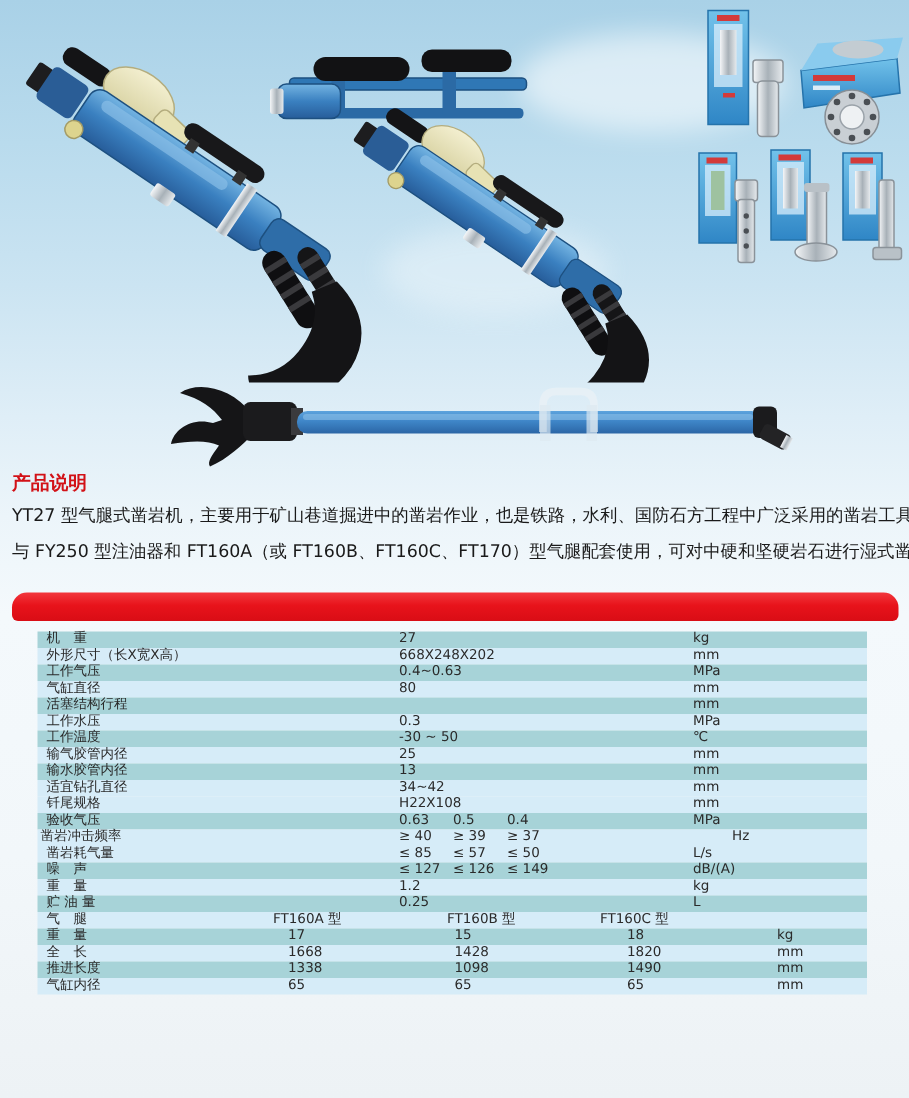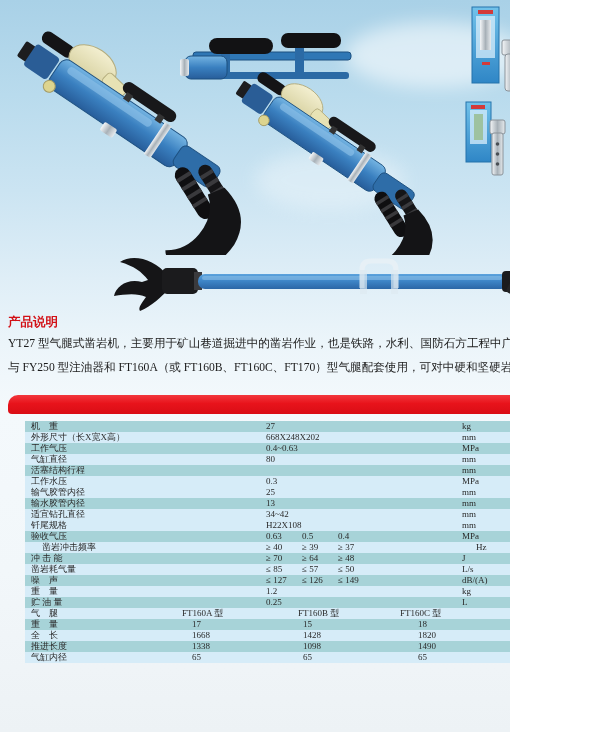--- a/index.html
+++ b/index.html
@@ -1,18 +1,18 @@
 <!DOCTYPE html>
 <html><head>
 <meta charset="utf-8">
 <style>
   html,body{margin:0;padding:0;}
   body{font-family:"DejaVu Sans","Liberation Sans",sans-serif;}
-  .page{position:relative;width:510px;height:732px;overflow:hidden;
-    background:linear-gradient(180deg,#a9d1e7 0%,#b9dbed 13%,#cbe4f2 26%,#dfeef7 38%,#ecf5fa 47%,#f4f9fc 56%,#f2f7fa 78%,#edf2f5 100%);font-family:Liberation Serif, serif;}
+  .page{position:relative;width:606px;height:732px;overflow:hidden;
+    background:linear-gradient(180deg,#a9d1e7 0%,#b9dbed 13%,#cbe4f2 26%,#dfeef7 38%,#ecf5fa 47%,#f4f9fc 56%,#f2f7fa 78%,#edf2f5 100%);}
   .cloud{position:absolute;border-radius:50%;filter:blur(9px);background:rgba(255,255,255,.55);}
   .photo{position:absolute;}
   .desc-heading{position:absolute;left:8px;top:314px;font-size:12.5px;font-weight:bold;color:#d21117;}
   .desc-line{position:absolute;left:8px;font-size:11.6px;letter-spacing:0px;white-space:nowrap;color:#1a1a1a;}
   .divider-bar{position:absolute;left:8px;top:395px;width:591px;height:19px;
     border-radius:10px 10px 4px 4px;background:linear-gradient(180deg,#f2373d 0%,#e8131b 45%,#d90d15 100%);}
   .spec-table{position:absolute;left:25px;top:421px;width:553px;height:286px;}
   .trow{position:relative;width:553px;height:11px;}
   .tcell{position:absolute;top:0;height:11px;line-height:11px;font-size:9px;color:#2a2a2a;white-space:nowrap;}
 </style>
@@ -224,20 +224,25 @@
       <div class="trow" style="background: rgb(167, 211, 216);">
         <span class="tcell" style="left: 6px;">活塞结构行程</span>
         <span class="tcell" style="left: 241px; margin-top: 27px;">60</span>
         <span class="tcell" style="left: 437px;">mm</span>
       </div>
       <div class="trow" style="background: rgb(214, 236, 248);">
         <span class="tcell" style="left: 6px;">工作水压</span>
         <span class="tcell" style="left: 241px;">0.3</span>
         <span class="tcell" style="left: 437px;">MPa</span>
       </div>
+      <div class="trow" style="background: rgb(167, 211, 216);">
+        <span class="tcell" style="left: 6px;">工作温度</span>
+        <span class="tcell" style="left: 241px;">-30 ~ 50</span>
+        <span class="tcell" style="left: 437px;">℃</span>
+      </div>
       <div class="trow" style="background: rgb(214, 236, 248);">
         <span class="tcell" style="left: 6px;">输气胶管内径</span>
         <span class="tcell" style="left: 241px;">25</span>
         <span class="tcell" style="left: 437px;">mm</span>
       </div>
       <div class="trow" style="background: rgb(167, 211, 216);">
         <span class="tcell" style="left: 6px;">输水胶管内径</span>
         <span class="tcell" style="left: 241px;">13</span>
         <span class="tcell" style="left: 437px;">mm</span>
       </div>
@@ -252,32 +257,25 @@
         <span class="tcell" style="left: 437px;">mm</span>
       </div>
       <div class="trow" style="background: rgb(167, 211, 216);">
         <span class="tcell" style="left: 6px;">验收气压</span>
         <span class="tcell" style="left: 241px;">0.63</span>
         <span class="tcell" style="left: 277px;">0.5</span>
         <span class="tcell" style="left: 313px;">0.4</span>
         <span class="tcell" style="left: 437px;">MPa</span>
       </div>
       <div class="trow" style="background: rgb(214, 236, 248);">
-        <span class="tcell" style="left: 17px;">凿岩冲击频率</span>
+        <span class="tcell" style="left: 2px;">凿岩冲击频率</span>
         <span class="tcell" style="left: 241px;">≥ 40</span>
         <span class="tcell" style="left: 277px;">≥ 39</span>
         <span class="tcell" style="left: 313px;">≥ 37</span>
-        <span class="tcell" style="left: 425px; padding-left: 26px;">Hz</span>
-      </div>
-      <div class="trow" style="background: rgb(167, 211, 216);">
-        <span class="tcell" style="left: 6px;">冲 击 能</span>
-        <span class="tcell" style="left: 241px;">≥ 70</span>
-        <span class="tcell" style="left: 277px;">≥ 64</span>
-        <span class="tcell" style="left: 313px;">≥ 48</span>
-        <span class="tcell" style="left: 437px;">J</span>
+        <span class="tcell" style="left: 437px; padding-left: 26px;">Hz</span>
       </div>
       <div class="trow" style="background: rgb(214, 236, 248);">
         <span class="tcell" style="left: 6px;">凿岩耗气量</span>
         <span class="tcell" style="left: 241px;">≤ 85</span>
         <span class="tcell" style="left: 277px;">≤ 57</span>
         <span class="tcell" style="left: 313px;">≤ 50</span>
         <span class="tcell" style="left: 437px;">L/s</span>
       </div>
       <div class="trow" style="background: rgb(167, 211, 216);">
         <span class="tcell" style="left: 6px;">噪　声</span>

